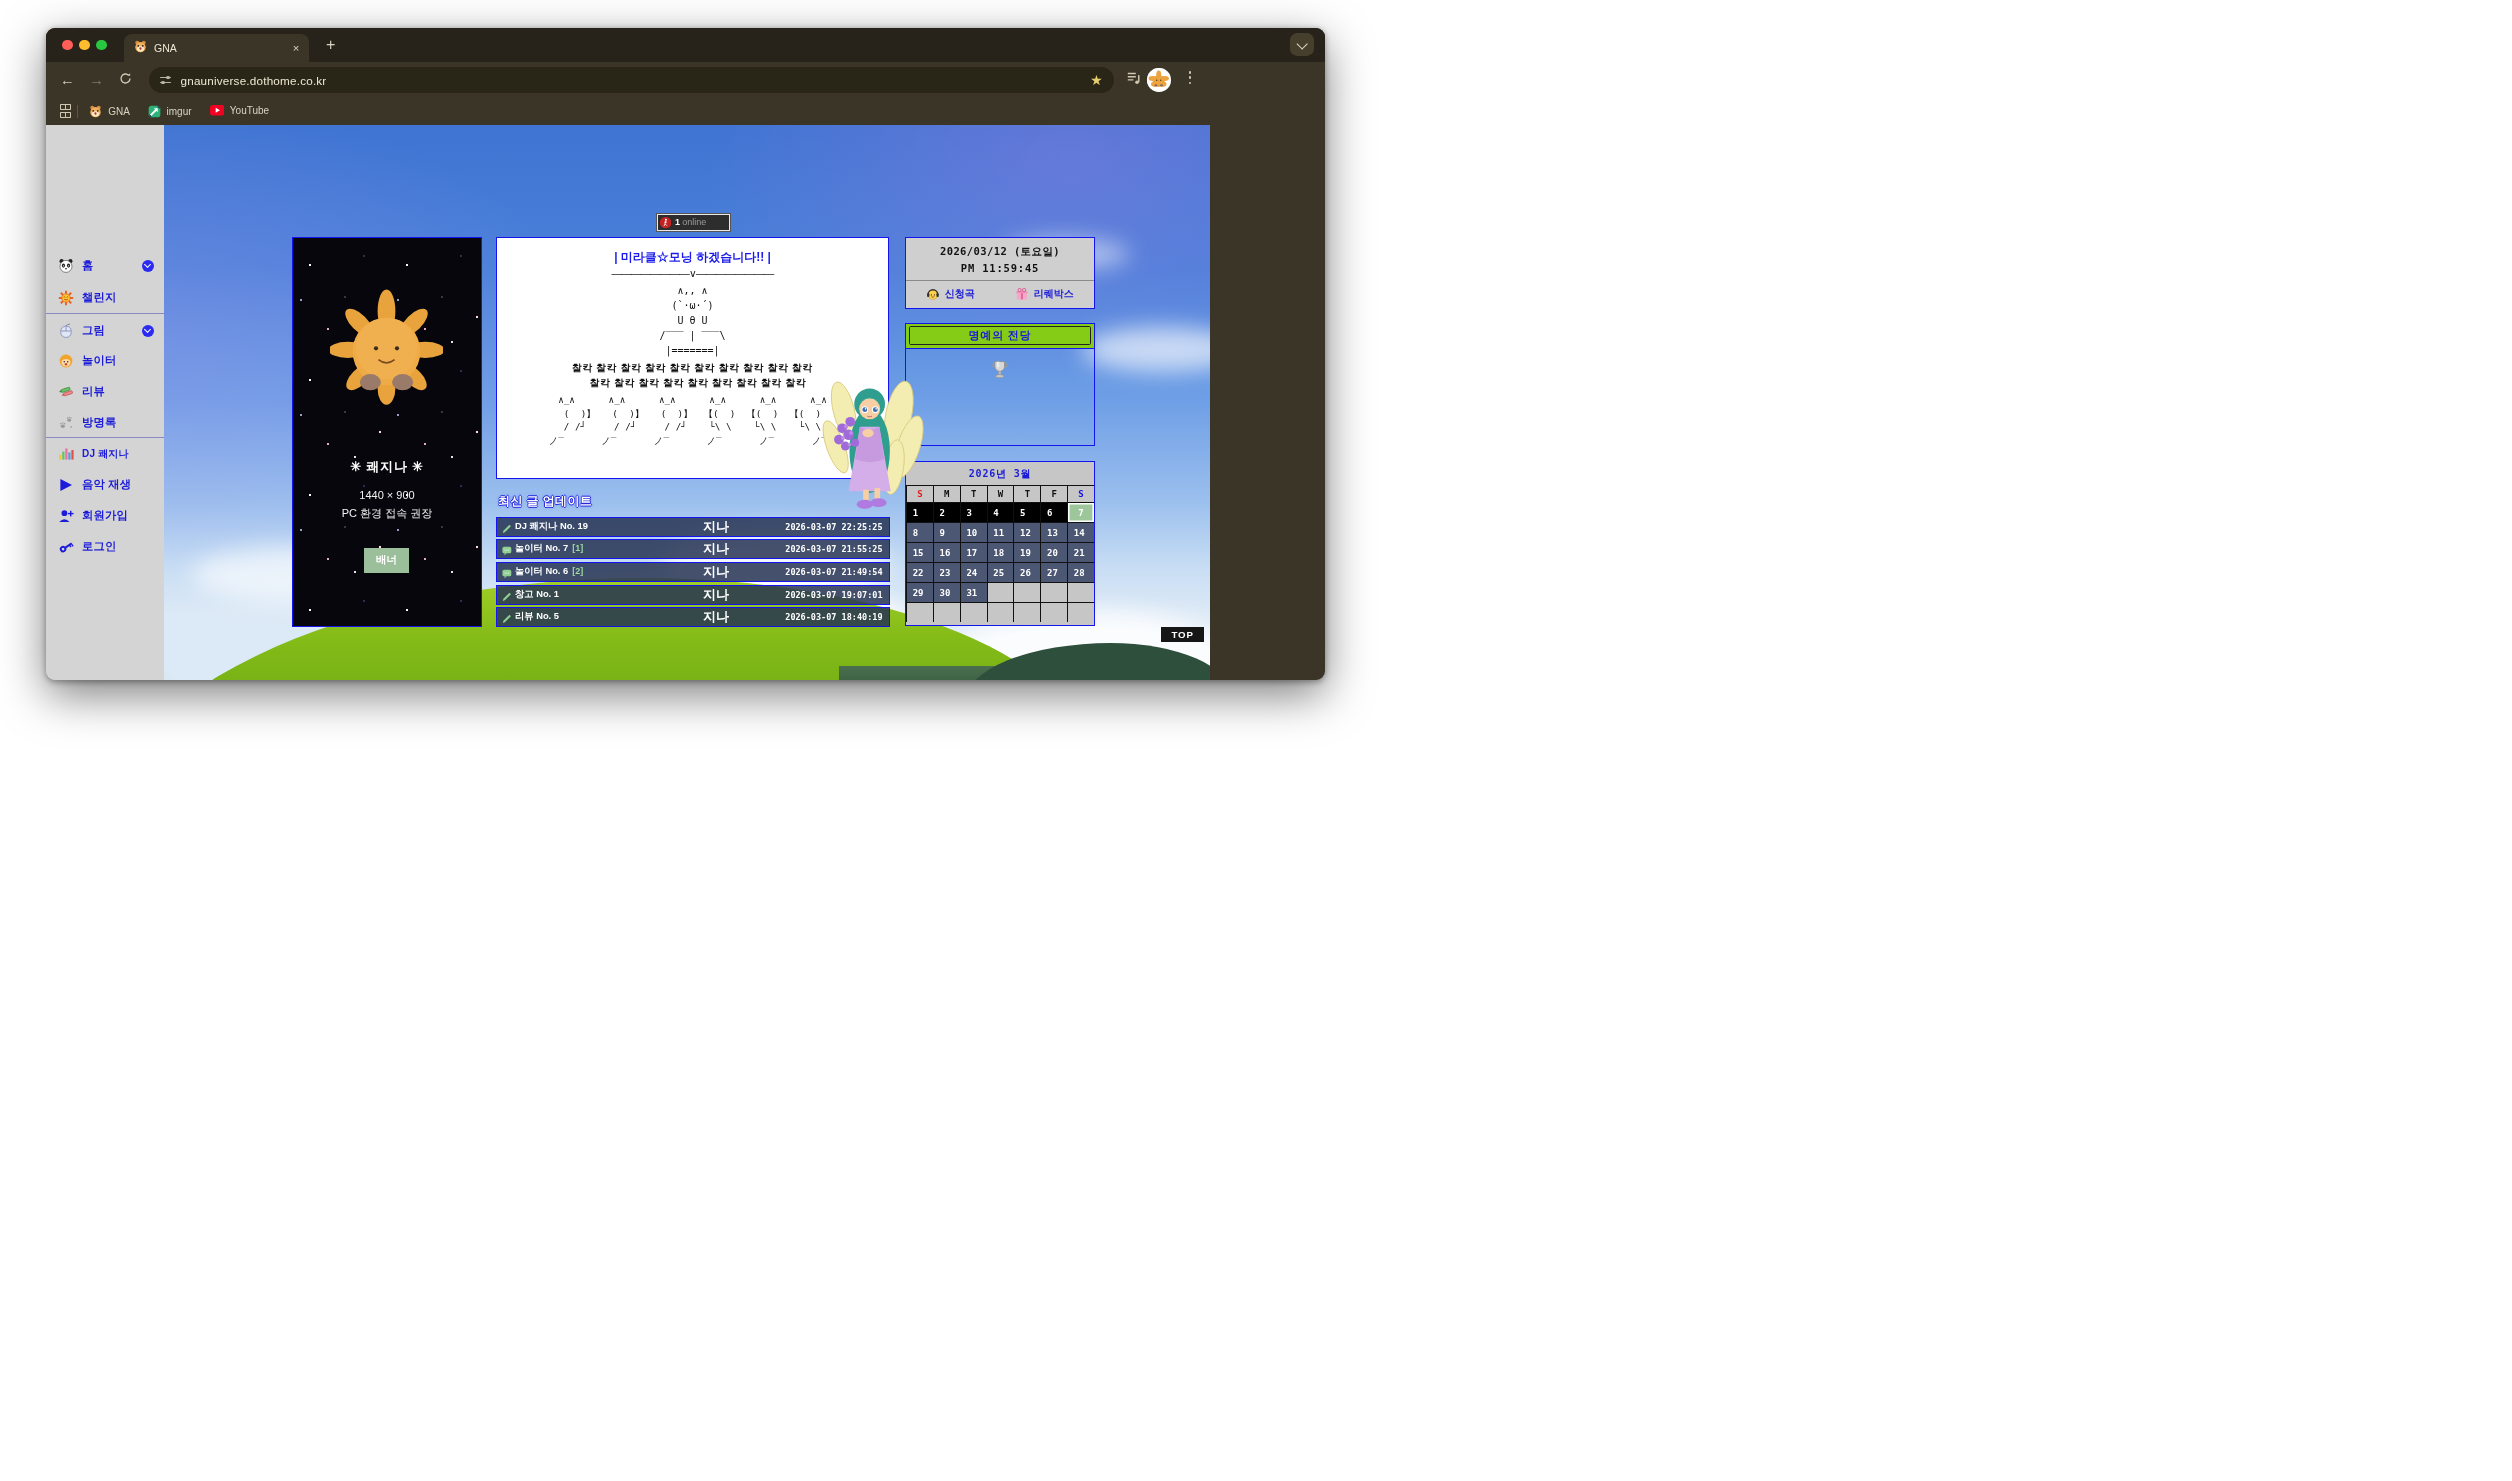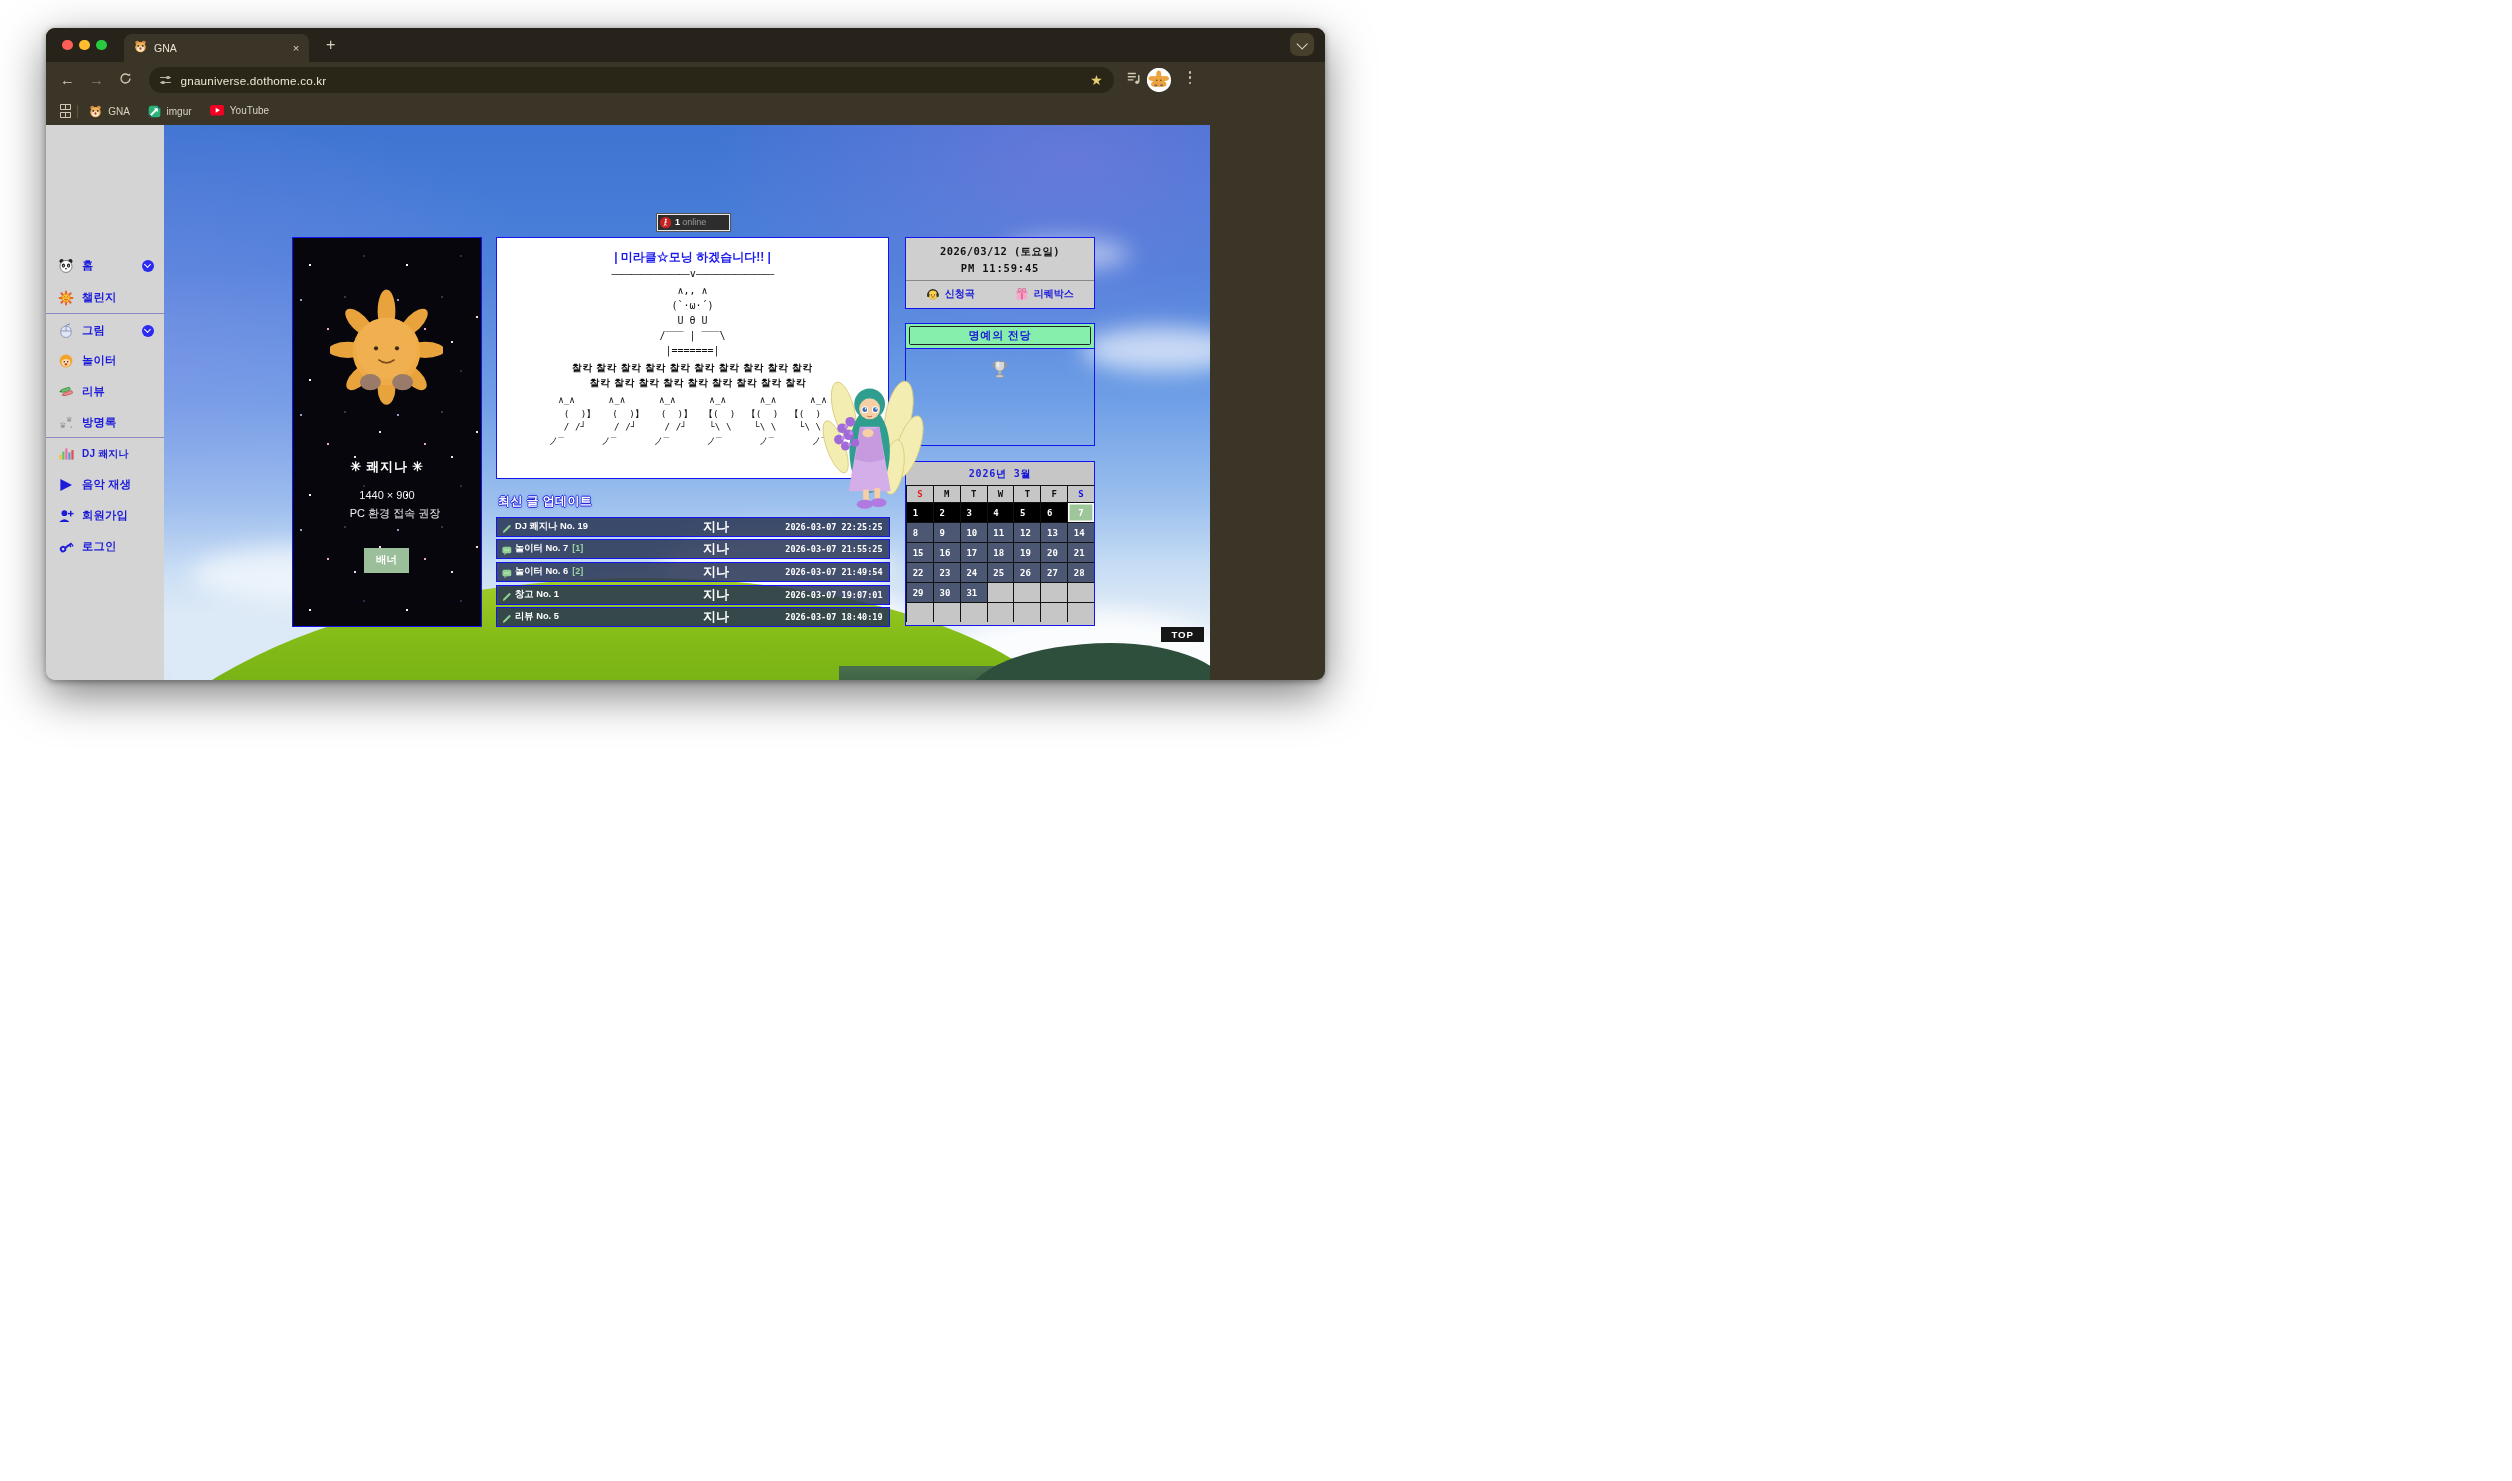--- a/index.html
+++ b/index.html
@@ -76,21 +76,21 @@
     radial-gradient(0.8px 0.8px at 52px 59px,#aab4e8 60%,transparent),
     radial-gradient(1.4px 1.4px at 35px 91px,#e8a8c8 60%,transparent),
     radial-gradient(0.8px 0.8px at 71px 18px,#8890f0 60%,transparent),
     radial-gradient(1.6px 1.6px at 87px 79px,#ffd8d8 60%,transparent),
     radial-gradient(1px 1px at 8px 62px,#cdd4ff 60%,transparent),
     radial-gradient(1.1px 1.1px at 62px 104px,#fff 60%,transparent);
     background-size:97px 115px;}
   #banner .title{position:absolute;left:0;top:220px;width:100%;text-align:center;color:#fff;
     font-weight:800;font-size:13px;letter-spacing:0.8px;}
   #banner .res{position:absolute;left:0;top:251px;width:100%;text-align:center;color:#f2f2f2;font-size:11px;}
-  #banner .note{position:absolute;left:0;top:268px;width:100%;text-align:center;color:#f2f2f2;font-size:11px;margin-left:8px;}
+  #banner .note{position:absolute;left:0;top:268px;width:100%;text-align:center;color:#f2f2f2;font-size:11px;}
   #bannerbtn{position:absolute;left:71px;top:310px;width:45px;height:25px;background:#9bbf9b;border:none;
     color:#fff;font-weight:700;font-size:10.5px;font-family:inherit;}
   #plush{position:absolute;left:37px;top:49px;}
   
   #speech{position:absolute;left:450px;top:112px;width:391px;height:240px;background:#fff;
     border:1.6px solid #1414ee;overflow:hidden;text-align:center;}
   #speech .stitle{margin-top:11.3px;font-size:12px;font-weight:700;color:#1a1aee;}
   #speech .bubble{font-size:10.5px;color:#222;margin-top:1.6px;letter-spacing:-0.8px;}
   #speech pre{margin:3.2px 0 0;font-family:"DejaVu Sans Mono",monospace;font-size:10px;line-height:1.5;color:#111;}
   #speech .chal{font-size:9.7px;font-weight:700;color:#111;margin-top:4.9px;letter-spacing:0.8px;}
@@ -108,21 +108,21 @@
   .post-row .dt{color:#fff;font-family:"DejaVu Sans Mono",monospace;font-weight:700;font-size:8.5px;text-align:right;padding-right:6.5px;}
   .picon{width:9.7px;height:9.7px;margin-left:4.9px;}
   
   #clockbox{position:absolute;left:859px;top:112px;width:188px;height:70px;background:#cfcfcf;border:1.6px solid #1414ee;}
   #clockbox .cdate{text-align:center;font-family:"DejaVu Sans Mono",monospace;font-weight:800;font-size:10.5px;color:#111;margin-top:7.3px;letter-spacing:0.4px;}
   #clockbox .ctime{text-align:center;font-family:"DejaVu Sans Mono",monospace;font-weight:800;font-size:10.5px;color:#111;margin-top:3.2px;letter-spacing:0.8px;}
   #clockbox .cdiv{height:0.8px;background:#8a8a8a;margin-top:6.5px;}
   #clockbox .links{display:flex;justify-content:space-around;align-items:center;height:26px;}
   #clockbox .link{display:flex;align-items:center;gap:4.9px;color:#1b1bd9;font-weight:800;font-size:10px;}
   #hall{position:absolute;left:859px;top:198px;width:188px;height:121px;border:1.6px solid #1414ee;}
-  #hall .hhead{position:relative;height:24px;background:#86efac;border-bottom:1.6px solid #1414ee;}
+  #hall .hhead{position:relative;height:24px;background:#84cc16;border-bottom:1.6px solid #1414ee;}
   #hall .hframe{position:absolute;left:3.2px;top:2.4px;right:3.2px;bottom:2.4px;border:0.8px solid #222;border-radius:1.6px;}
   #hall .htitle{position:absolute;left:0;top:4.9px;width:100%;text-align:center;color:#1b1bd9;font-weight:800;font-size:11px;letter-spacing:0.8px;}
   #hall .trophy{position:absolute;left:84px;top:36px;}
   #calendar{position:absolute;left:859px;top:336px;width:188px;height:163px;border:1.6px solid #1414ee;background:#c6c6c6;}
   #cal-title{height:23.5px;text-align:center;color:#1b1bd9;font-weight:800;font-size:10px;line-height:23.5px;
     font-family:"DejaVu Sans Mono",monospace;letter-spacing:0.8px;}
   #cal-grid{display:grid;grid-template-columns:repeat(7,1fr);}
   .cal-cell{height:20px;border-top:0.8px solid #111;border-left:0.8px solid #111;
     font-family:"DejaVu Sans Mono",monospace;font-weight:800;font-size:9px;color:#111;
     display:flex;align-items:center;padding-left:5.7px;box-sizing:border-box;}

